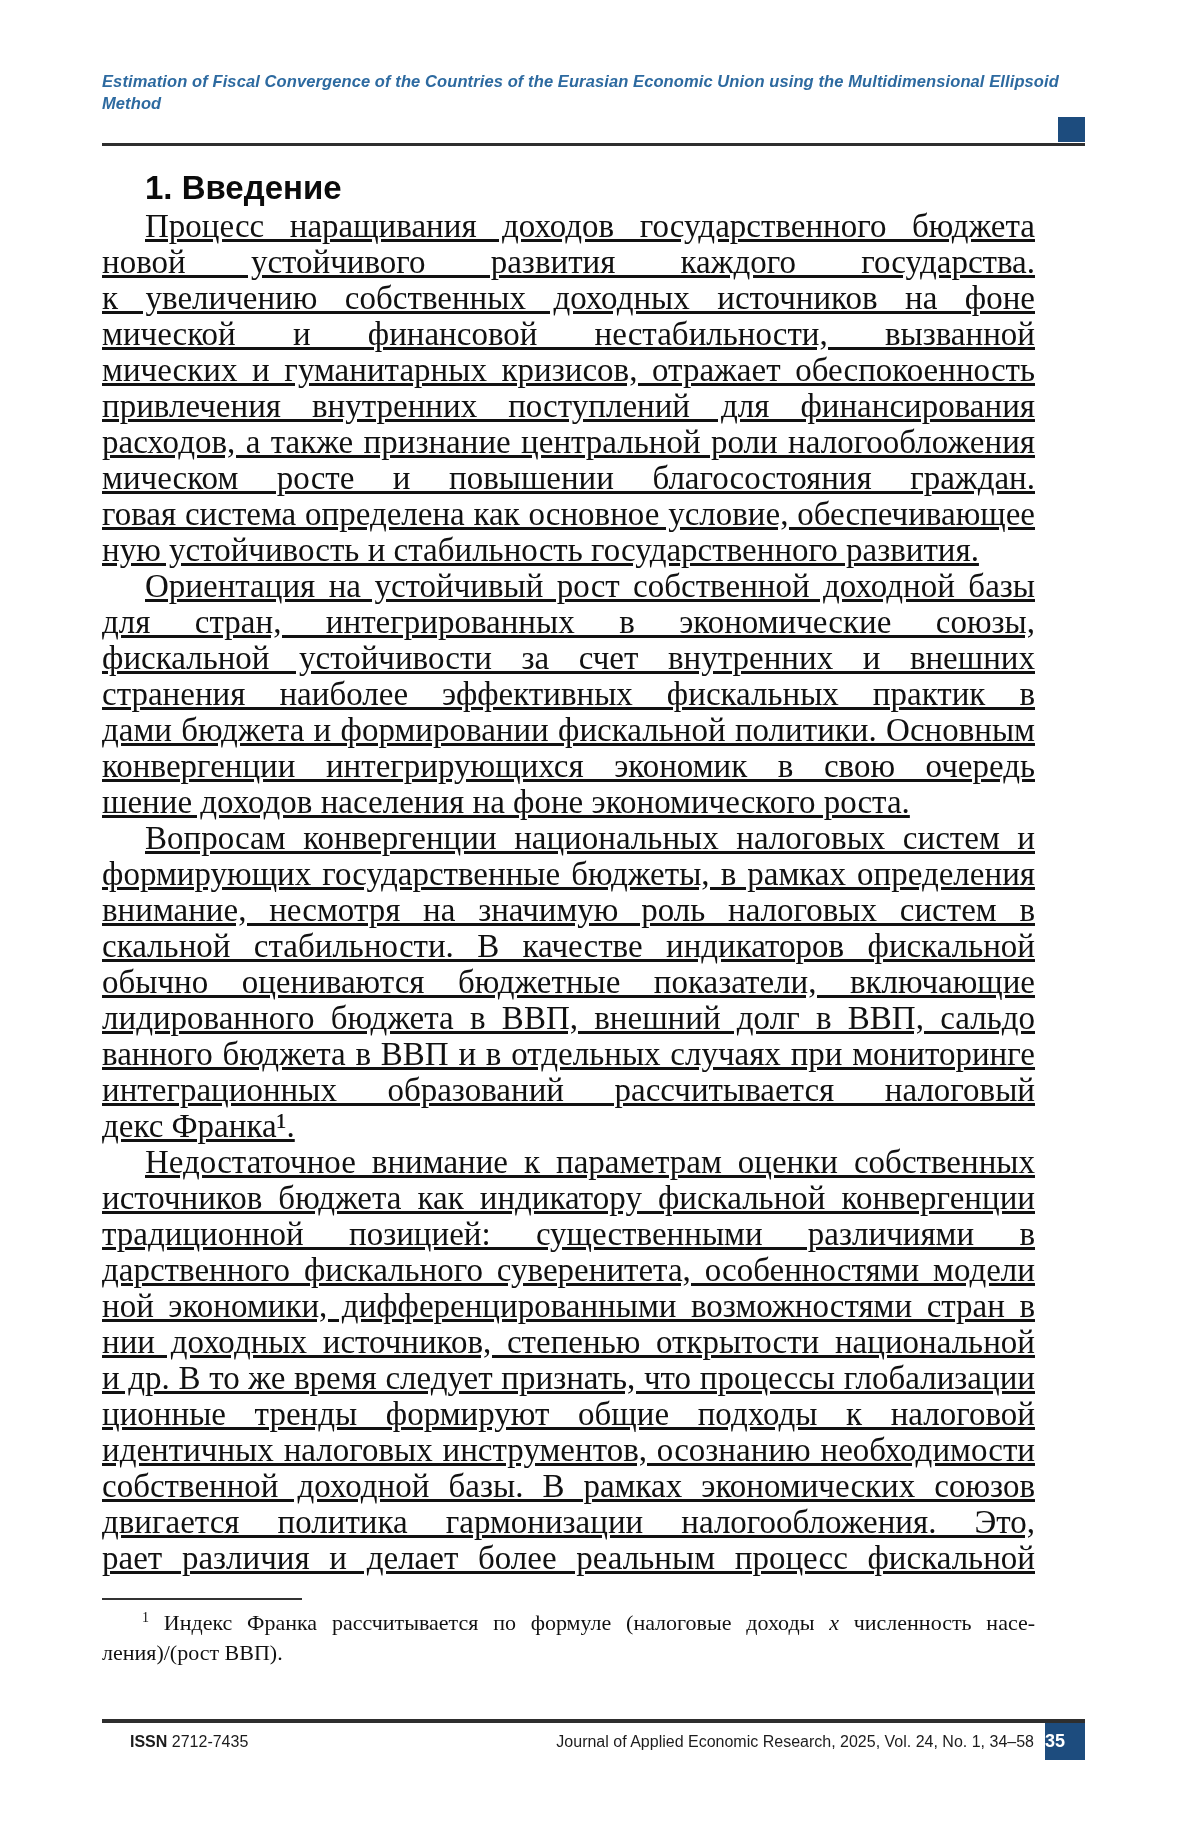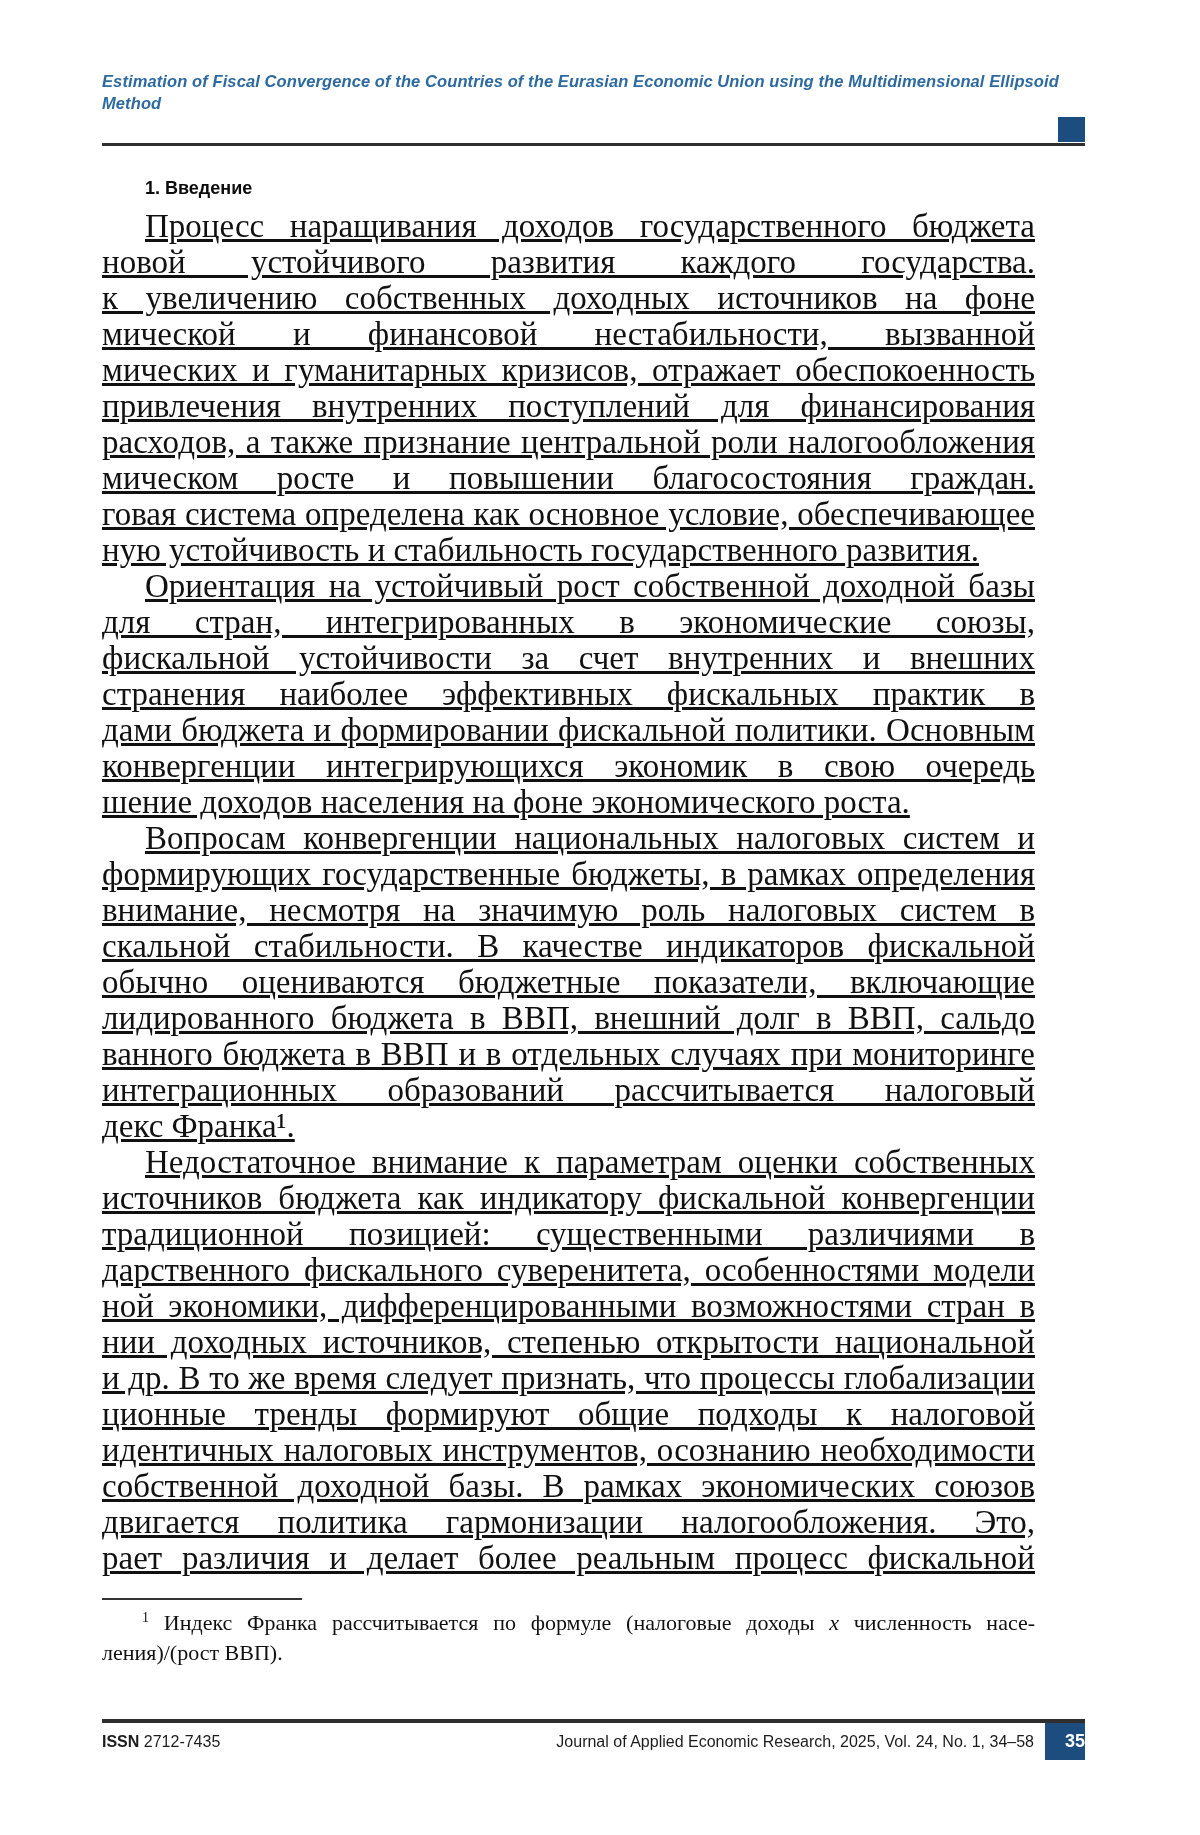--- a/index.html
+++ b/index.html
@@ -35,21 +35,21 @@
   }
   .header-square{
     width:27px;height:25px;
     background:var(--navy,#1d4c7e);
     flex:0 0 auto;
   }
   
   .section-heading{
     font-family:"Liberation Sans", sans-serif;
     font-weight:bold;
-    font-size:18px;
+    font-size:33px;
     color:#0b0b0b;
     margin:26px 0 4px 43px;
     line-height:32px;
   }
   
   .body-text{width:933px;}
   .para{width:933px;}
   .line{
     font-size:33px;
     line-height:36px;
@@ -91,33 +91,33 @@
     background:var(--rule-dark,#222);
   }
   .footer-row{
     display:flex;
     align-items:center;
     font-family:"Liberation Sans", sans-serif;
     font-size:16px;
     color:#1c1c1c;
   }
   .issn{white-space:nowrap;line-height:37px;}
-  .issn b{font-weight:bold;}
+  .issn b{font-weight:bold;margin-left:28px;}
   .spacer{flex:1;}
   .journal-citation{white-space:nowrap;line-height:37px;}
   .journal-citation b{font-weight:normal;}
   .page-number-box{
     width:40px;height:37px;
     margin-left:11px;
     background:var(--navy,#1d4c7e);
     color:#ffffff;
     font-family:"Liberation Sans", sans-serif;
     font-weight:bold;
     font-size:18px;
-    display:flex;align-items:center;justify-content:flex-end;
+    display:flex;align-items:center;justify-content:flex-start;
     flex:0 0 auto;
   }
 </style>
 </head>
 <body>
 
 <div class="page">
 
   <div class="header-row">
     <div class="running-title">Estimation of Fiscal Convergence of the Countries of the Eurasian Economic Union using the Multidimensional Ellipsoid Method</div>

